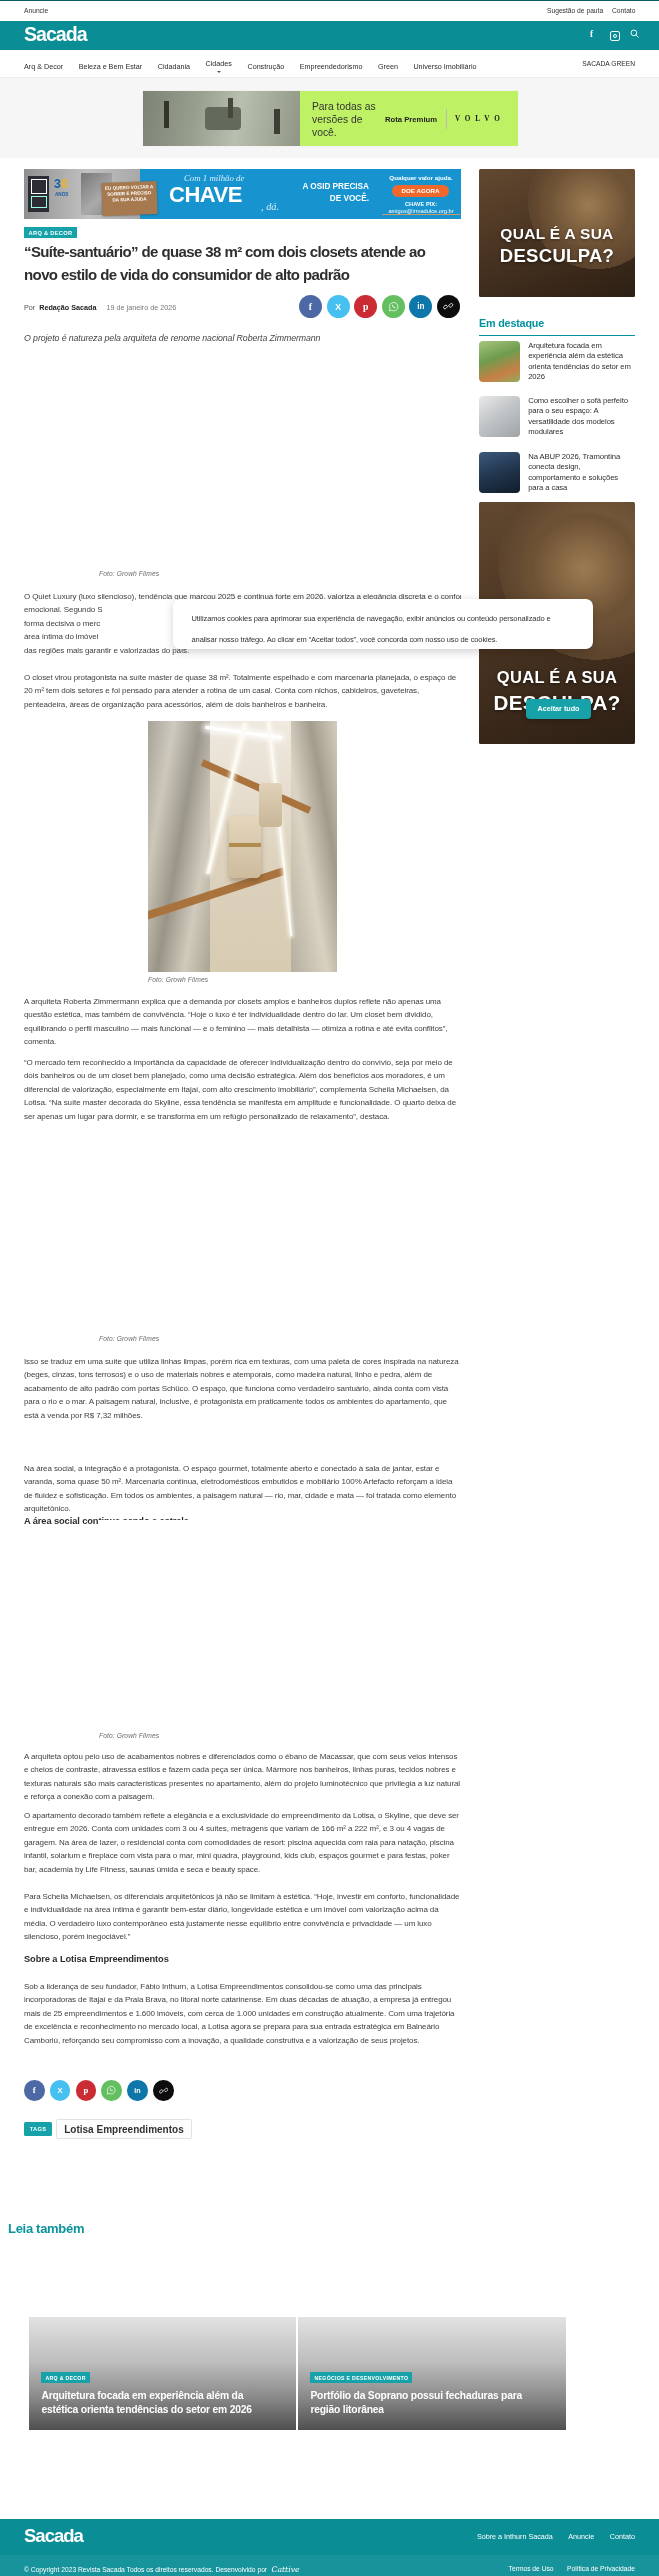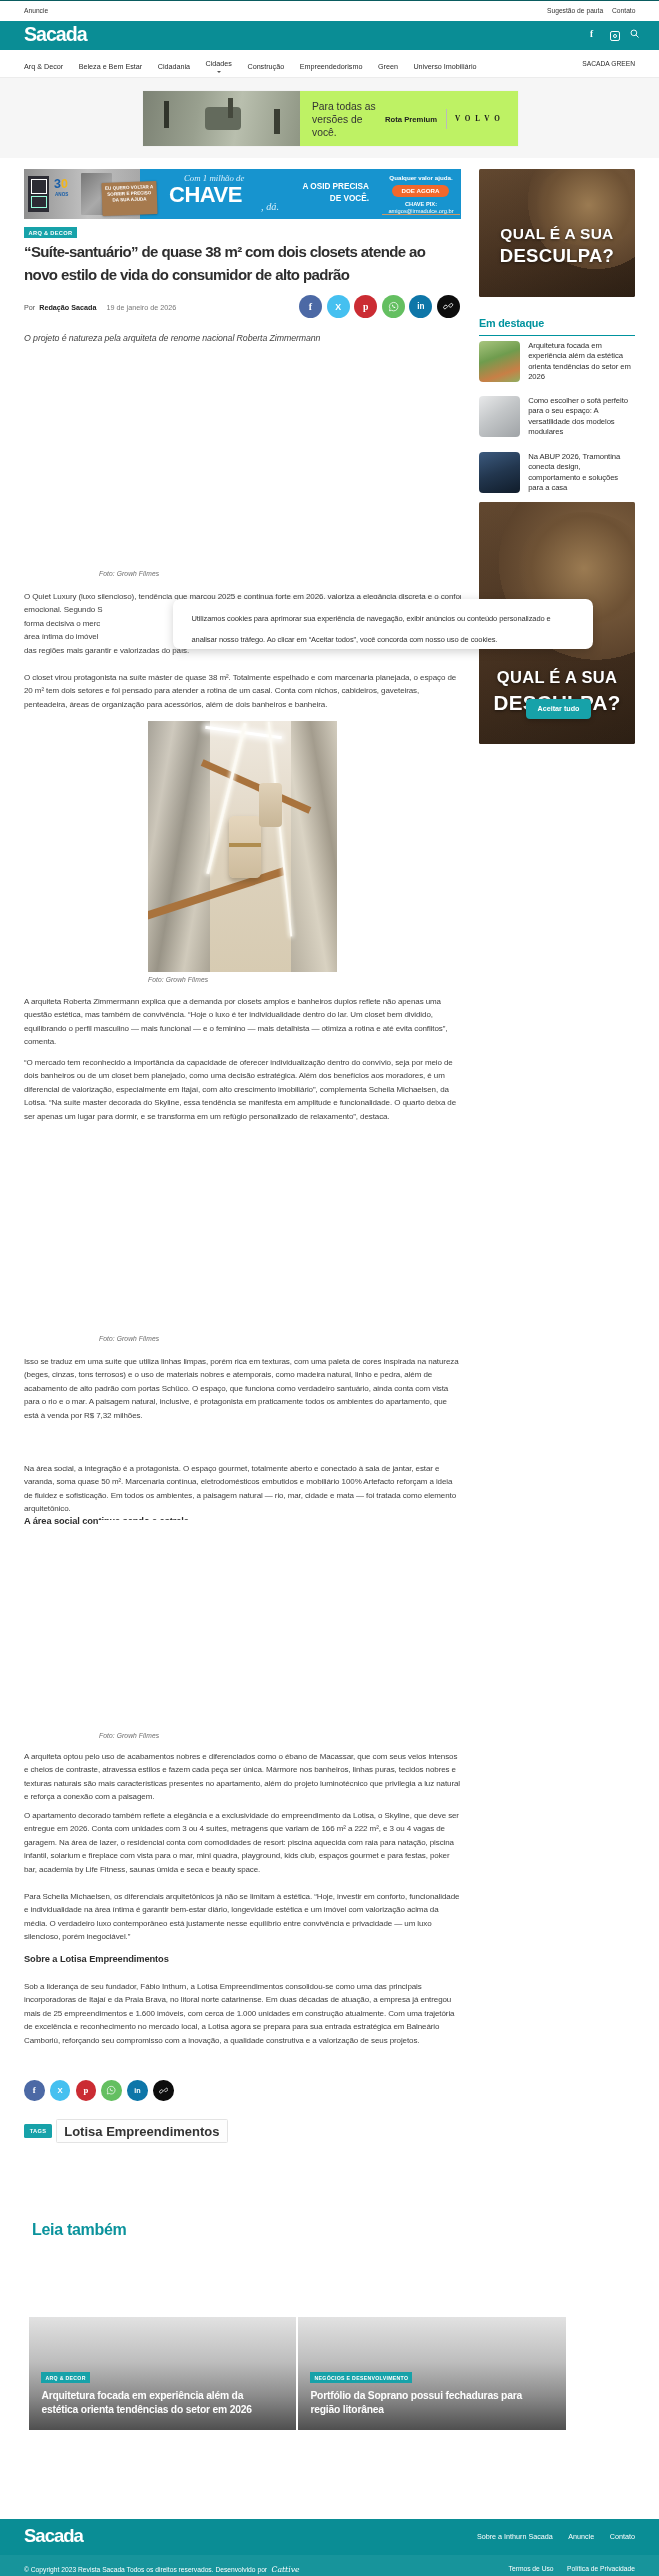--- a/index.html
+++ b/index.html
@@ -219,24 +219,24 @@
       <svg width="9.3" height="9.3" viewBox="0 0 24 24" fill="none" stroke="#fff" stroke-width="2" stroke-linecap="round">
           <path d="M9.5 14.5l5-5"></path>
           <path d="M8.5 15.5l-2 2a3.2 3.2 0 0 1-4.5-4.5l2.5-2.5a3.2 3.2 0 0 1 4.5 0"></path>
           <path d="M15.5 8.5l2-2a3.2 3.2 0 0 1 4.5 4.5L19.5 13.5a3.2 3.2 0 0 1-4.5 0"></path>
         </svg>
     </span>
   </div>
 
   <div class="abs" style="left:24px;top:2119px;display:flex;align-items:center;gap:4.1px;">
     <span class="badge" style="font-size:5.7px;padding:4.1px 5.7px;border-radius:1.5px;letter-spacing:0.3px;">TAGS</span>
-    <span class="lk" style="font-size:13px;font-weight:bold;color:#333;background:#fdfdfd;border:0.5px solid #e3e3e3;border-radius:1.5px;padding:3.6px 7.2px;">Lotisa Empreendimentos</span>
-  </div>
-
-  <div style="position:absolute;left:32px;top:2221px;font-size:16px;font-weight:bold;color:#0b939c;letter-spacing:-0.3px;">Leia também</div>
+    <span class="lk" style="font-size:10px;font-weight:bold;color:#333;background:#fdfdfd;border:0.5px solid #e3e3e3;border-radius:1.5px;padding:3.6px 7.2px;">Lotisa Empreendimentos</span>
+  </div>
+
+  <div style="position:absolute;left:8px;top:2221px;font-size:13px;font-weight:bold;color:#0b939c;letter-spacing:-0.3px;">Leia também</div>
 
   <div class="abs cardg lk" style="left:29px;top:2317px;width:267px;height:113px;">
     <span class="badge" style="font-size:5.2px;padding:2.6px 4.1px;align-self:flex-start;letter-spacing:0.3px;">ARQ &amp; DECOR</span>
     <span class="cardtitle">Arquitetura focada em experiência além da estética orienta tendências do setor em 2026</span>
   </div>
   <div class="abs cardg lk" style="left:298px;top:2317px;width:268px;height:113px;">
     <span class="badge" style="font-size:5.2px;padding:2.6px 4.1px;align-self:flex-start;letter-spacing:0.3px;">NEGÓCIOS E DESENVOLVIMENTO</span>
     <span class="cardtitle">Portfólio da Soprano possui fechaduras para região litorânea</span>
   </div>
 

